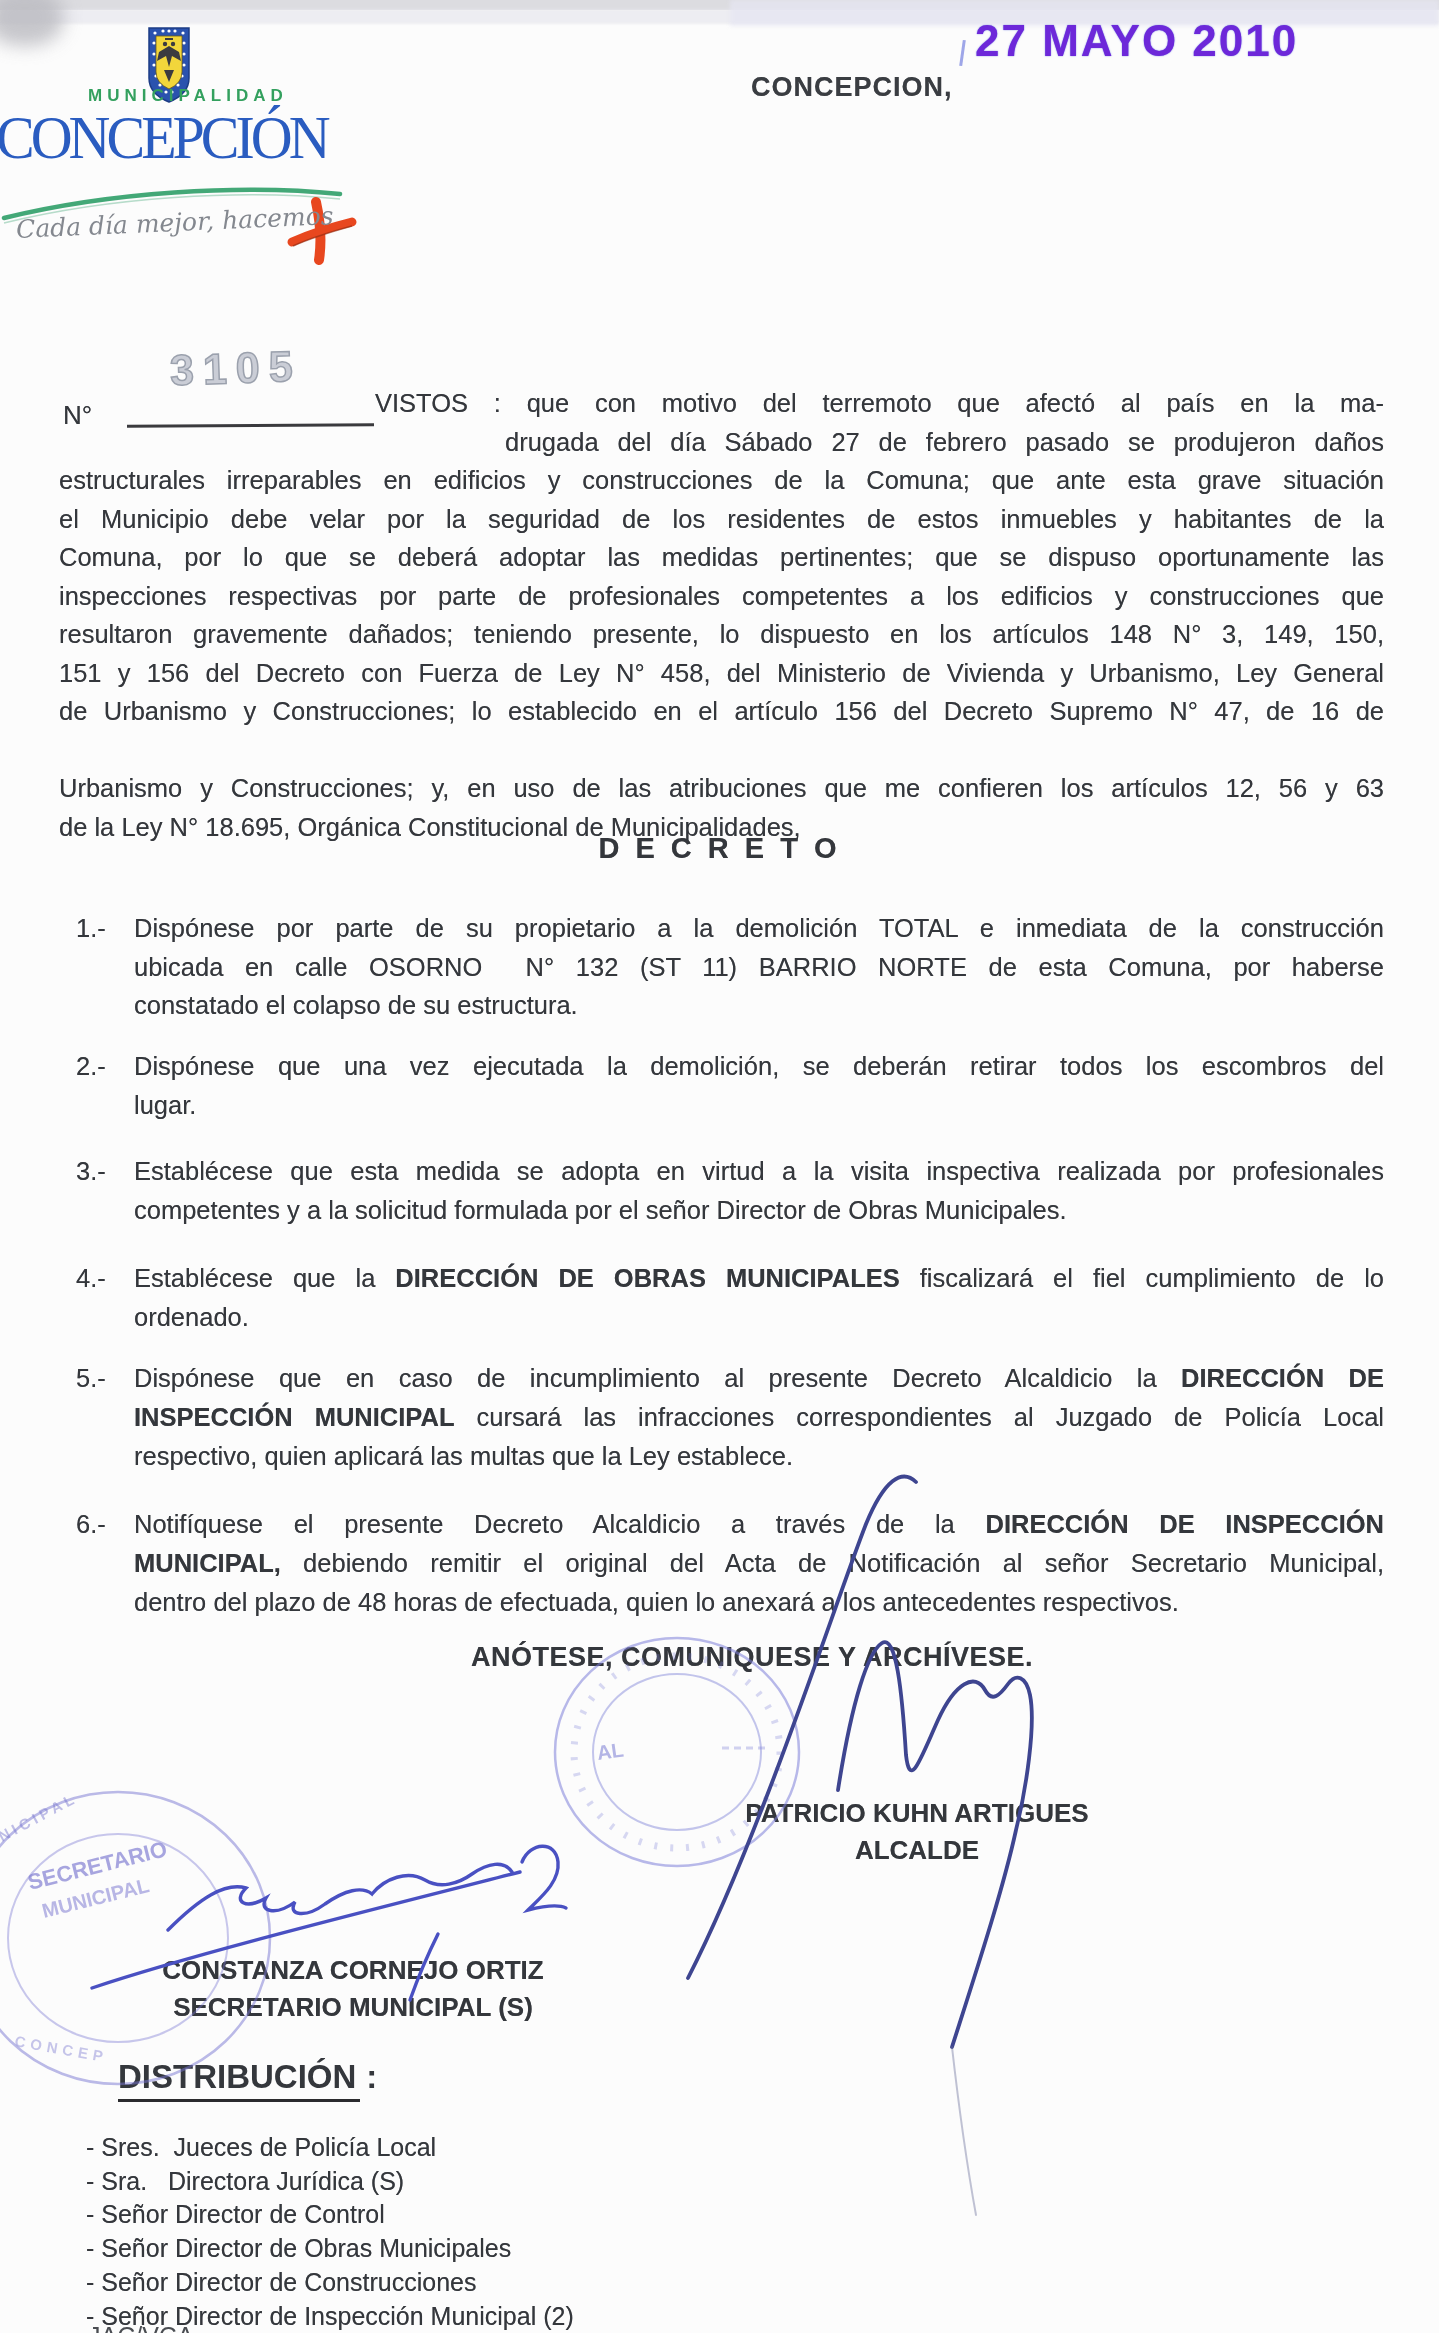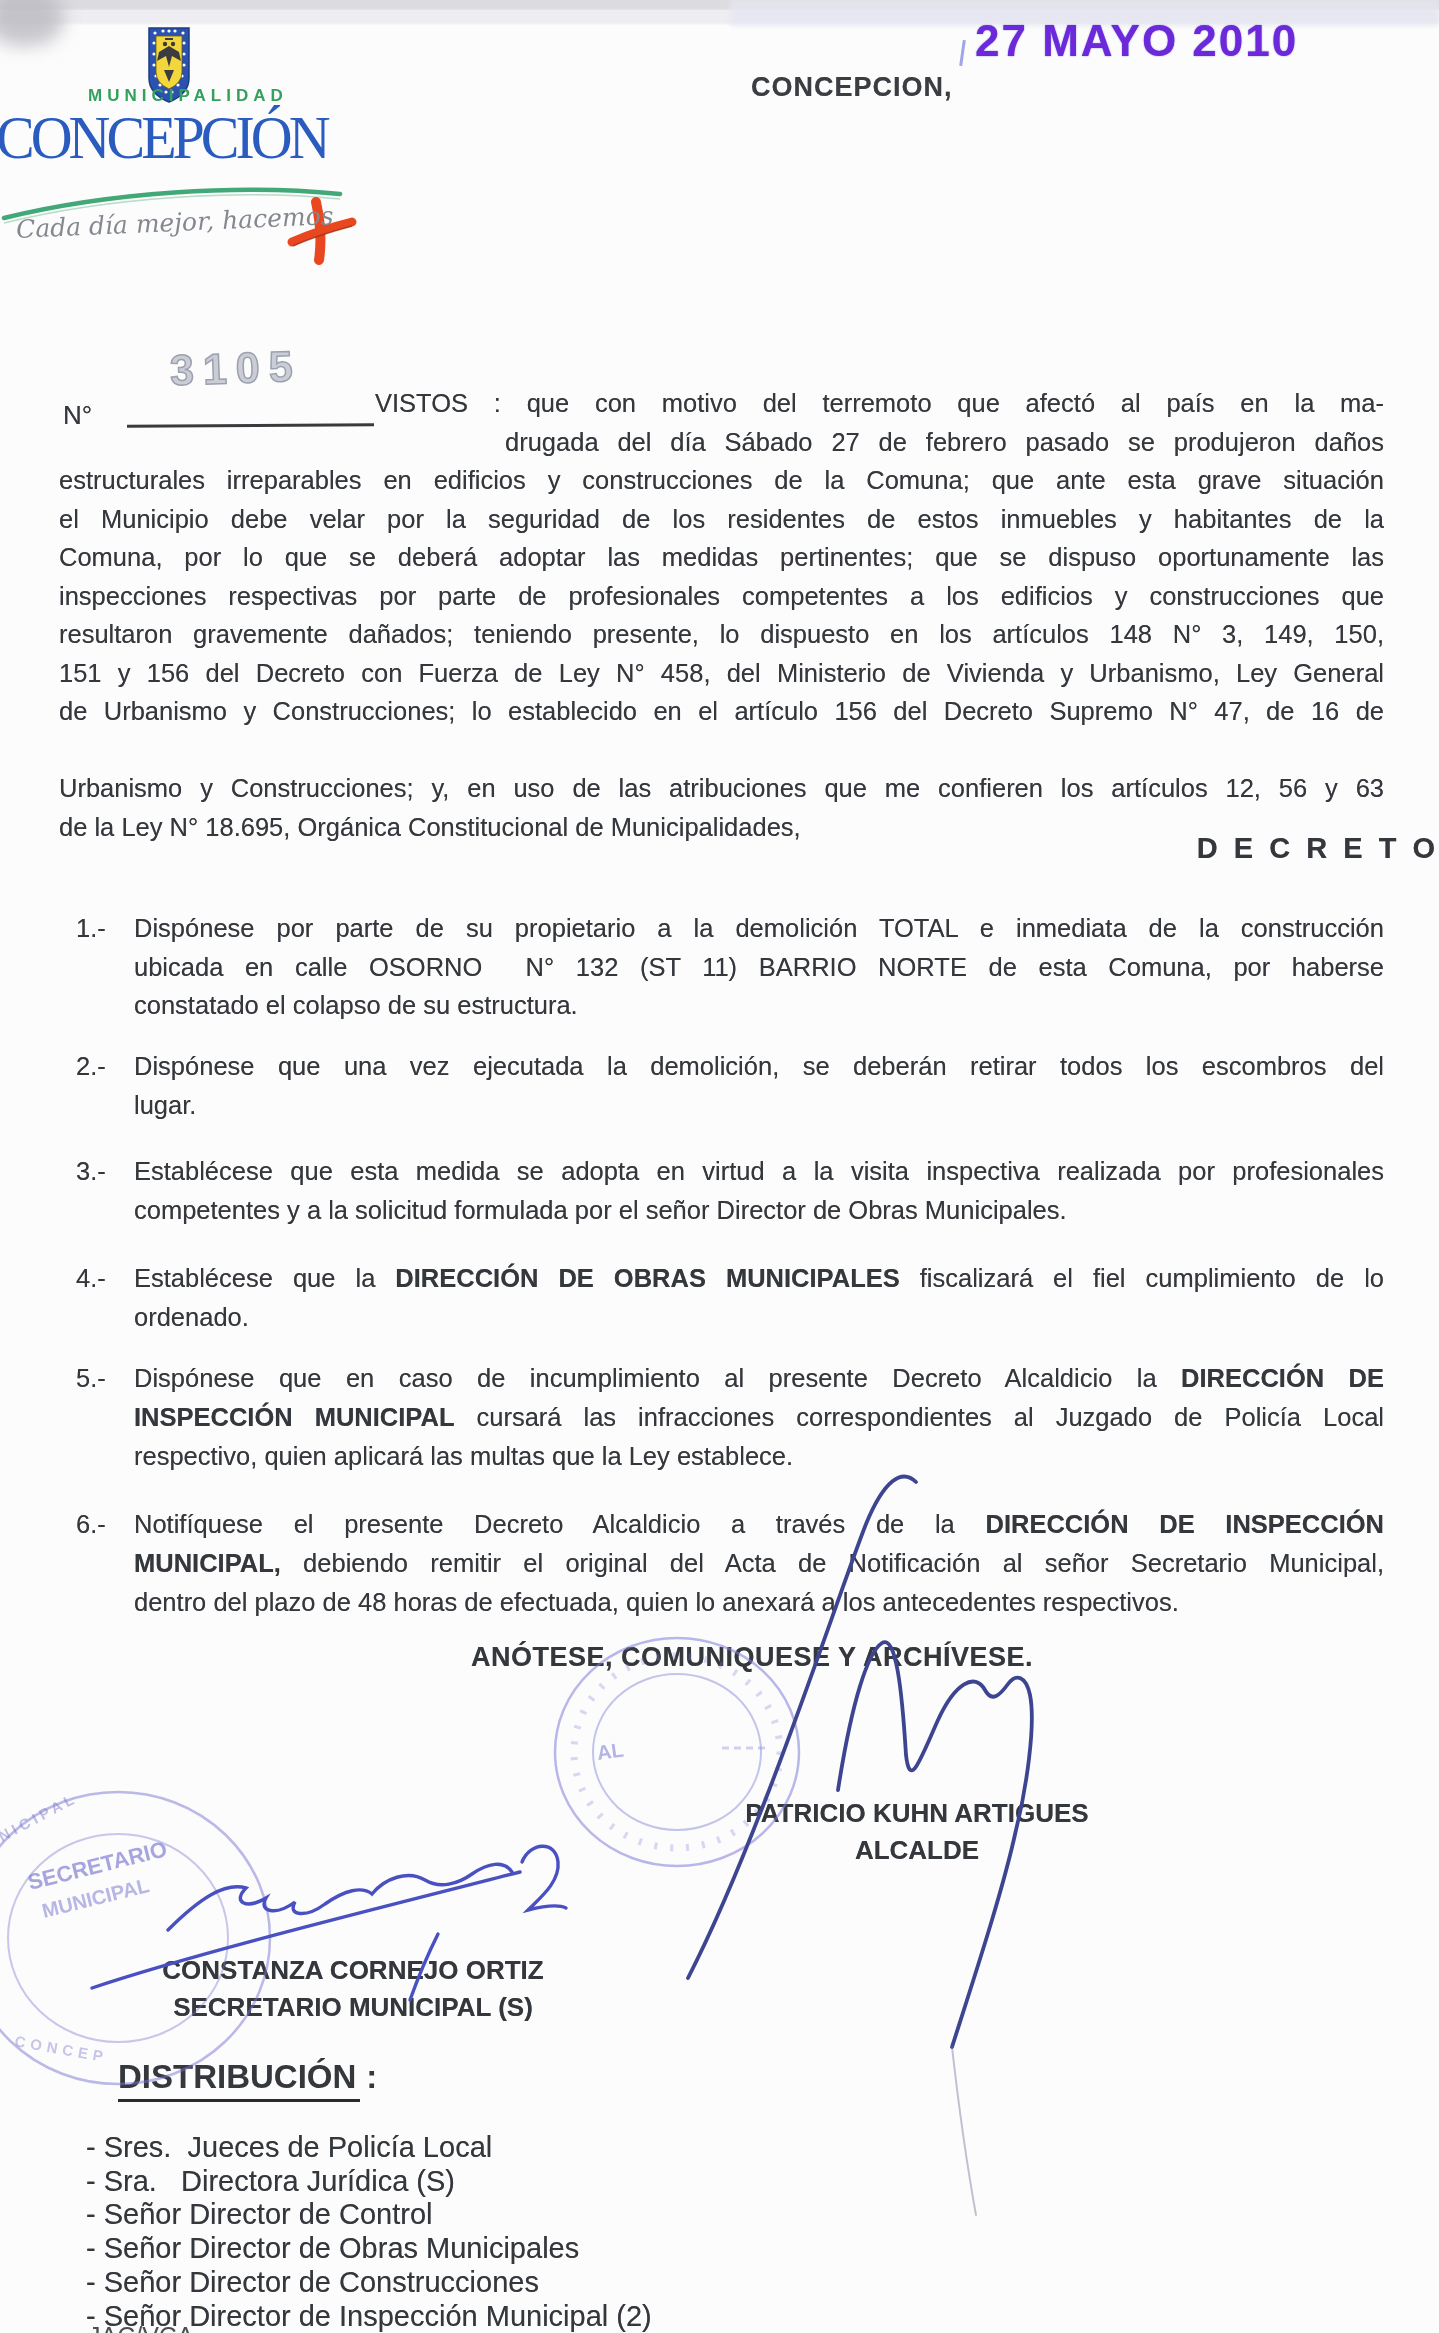--- a/index.html
+++ b/index.html
@@ -36,33 +36,33 @@
   .v-line,.item-line,.item-num{position:absolute;font-size:25.5px;line-height:30px;}
   .v-line{left:59px;width:1325px;}
   .v-ind1{padding-left:316px;box-sizing:border-box;}
   .v-ind2{padding-left:446px;box-sizing:border-box;}
   .jl{text-align:justify;text-align-last:justify;}
   .ll{text-align:left;}
   .item-num{left:76px;}
   .item-line{left:134px;width:1250px;}
   .b{font-weight:bold;}
 
-  .decreto{position:absolute;left:0;top:796px;width:1439px;text-align:right;
+  .decreto{position:absolute;left:0;top:796px;width:1439px;text-align:center;
            font-size:29px;font-weight:bold;letter-spacing:4px;}
   .closing{position:absolute;left:471px;top:1606px;font-size:27px;font-weight:bold;letter-spacing:.5px;}
 
   .mayor-name{position:absolute;left:730px;top:1762px;width:374px;text-align:center;font-size:26px;font-weight:bold;}
   .mayor-title{position:absolute;left:730px;top:1799px;width:374px;text-align:center;font-size:26px;font-weight:bold;}
   .sec-name{position:absolute;left:153px;top:1919px;width:400px;text-align:center;font-size:26px;font-weight:bold;}
   .sec-title{position:absolute;left:153px;top:1956px;width:400px;text-align:center;font-size:26px;font-weight:bold;}
 
   .dist-head{position:absolute;left:118px;top:2058px;font-size:33px;font-weight:bold;}
   .dist-head .word{border-bottom:3px solid #2b2b2e;padding-bottom:3px;padding-right:4px;display:inline-block;}
   .dist-head .colon{margin-left:6px;font-weight:bold;}
-  .dist-entry{position:absolute;left:86px;font-size:29px;line-height:30px;white-space:pre;}
+  .dist-entry{position:absolute;left:86px;font-size:25px;line-height:30px;white-space:pre;}
   .cutoff{position:absolute;left:88px;top:2322px;font-size:25px;color:#4a4d52;}
 
   .overlay{position:absolute;left:0;top:0;pointer-events:none;}
   .stamp-text{font-family:"Liberation Sans",sans-serif;font-weight:bold;}
 </style>
 </head>
 <body>
 
 <div class="page">
 

